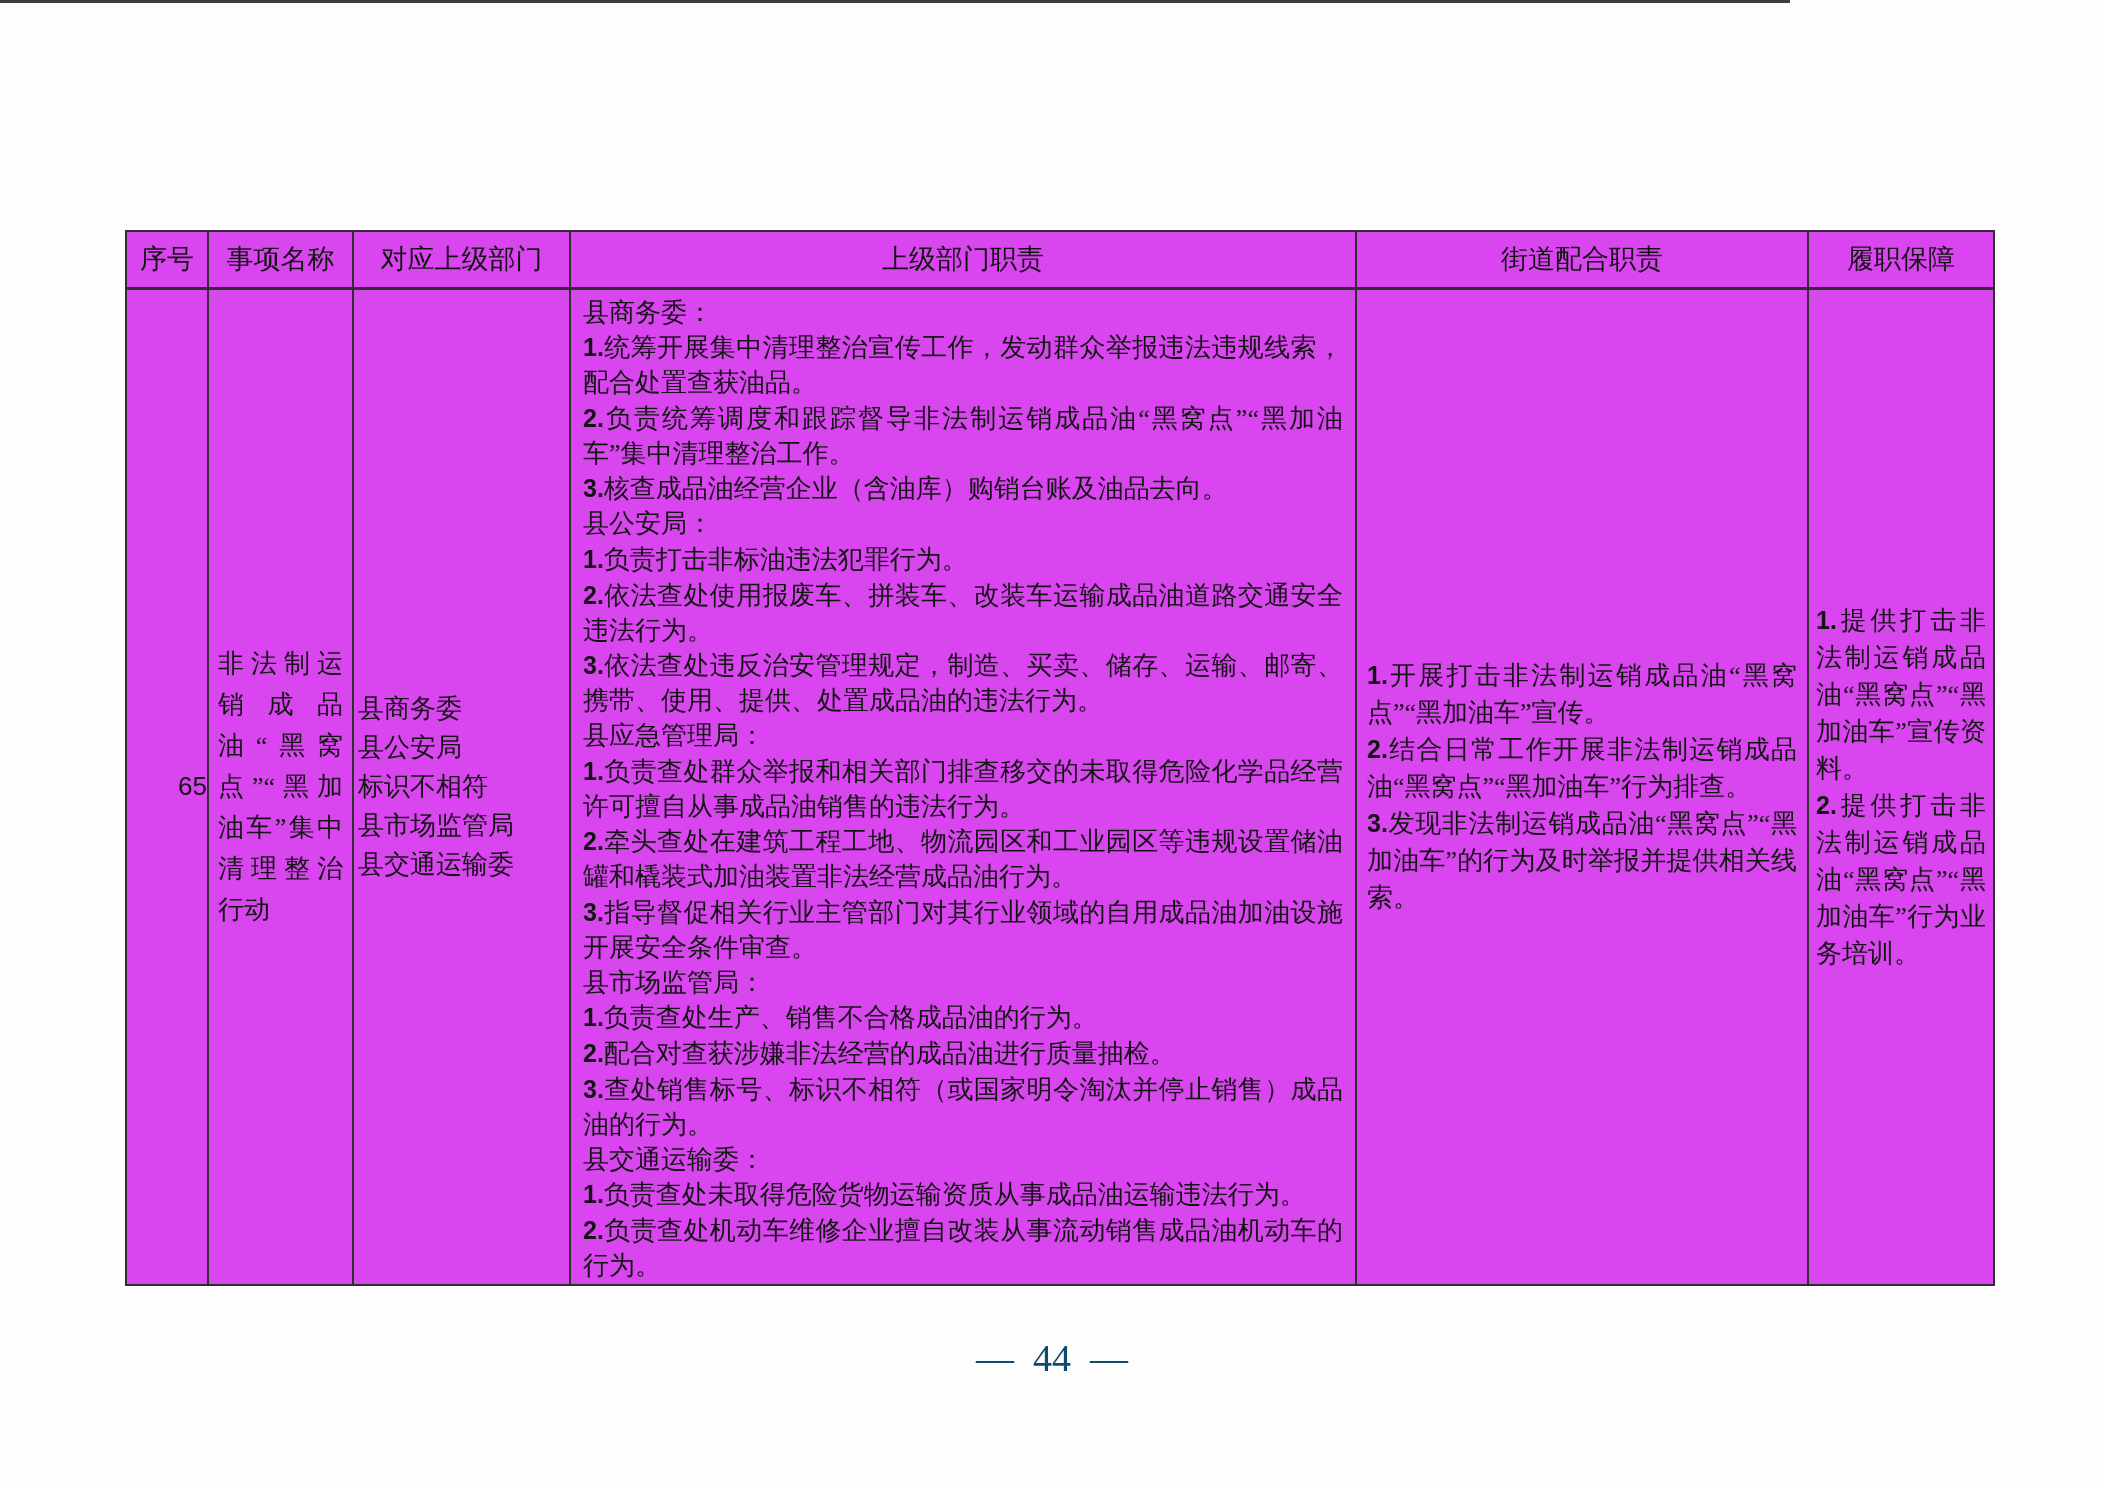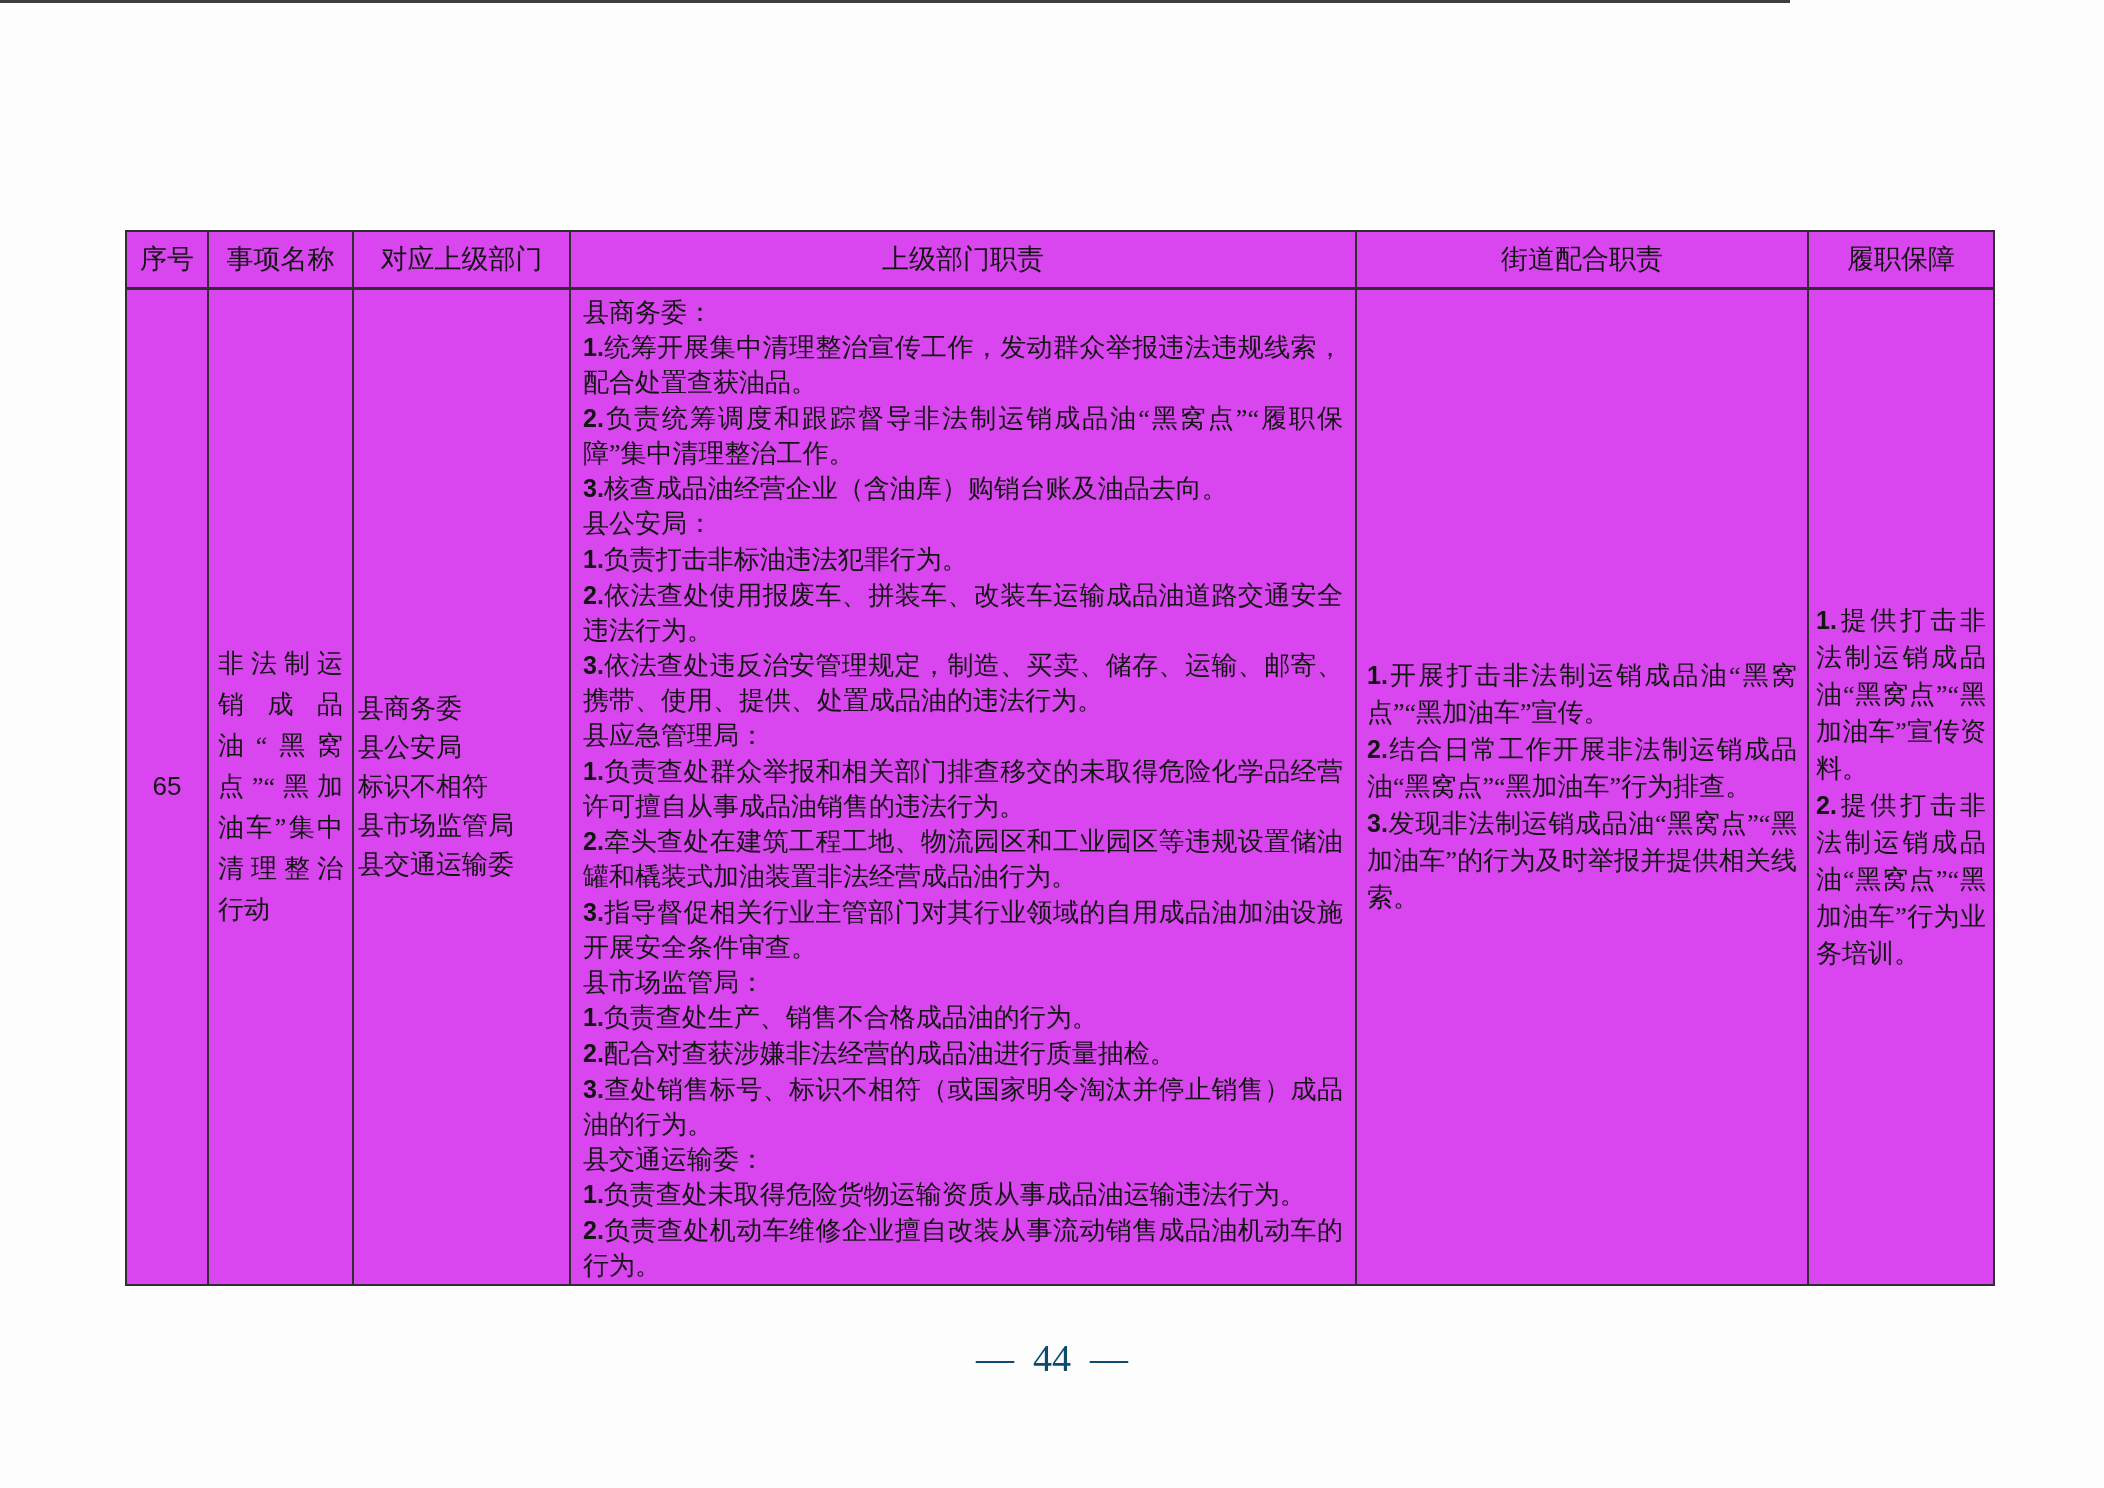--- a/index.html
+++ b/index.html
@@ -31,21 +31,21 @@
     text-align:center;
     vertical-align:middle;
     border-bottom:3px solid #2f2f2f;
   }
   .duty-table tbody td {
     height:975px;
     font-size:26px;
     vertical-align:middle;
   }
   .cell-serial {
-    text-align:center;
+    text-align:right;
     font-family:"Liberation Sans","DejaVu Sans",sans-serif;
     font-size:36px;
     border-radius:24px;
   }
   .cell-item {
     padding:12px 9px;
     font-size:27px;
     line-height:41px;
     text-align:justify;
     text-justify:inter-character;
@@ -139,21 +139,21 @@
           <div class="dept-line">县市场监管局</div>
 
           <div class="dept-line">县交通运输委</div>
         </td>
       <td class="cell-superior">
 
           <p><span>县商务委：</span></p>
 
           <p><span class="num">1.</span><span>统筹开展集中清理整治宣传工作，发动群众举报违法违规线索，配合处置查获油品。</span></p>
 
-          <p><span class="num">2.</span><span>负责统筹调度和跟踪督导非法制运销成品油“黑窝点”“履职保障”集中清理整治工作。</span></p>
+          <p><span class="num">2.</span><span>负责统筹调度和跟踪督导非法制运销成品油“黑窝点”“黑加油车”集中清理整治工作。</span></p>
 
           <p><span class="num">3.</span><span>核查成品油经营企业（含油库）购销台账及油品去向。</span></p>
 
           <p><span>县公安局：</span></p>
 
           <p><span class="num">1.</span><span>负责打击非标油违法犯罪行为。</span></p>
 
           <p><span class="num">2.</span><span>依法查处使用报废车、拼装车、改装车运输成品油道路交通安全违法行为。</span></p>
 
           <p><span class="num">3.</span><span>依法查处违反治安管理规定，制造、买卖、储存、运输、邮寄、携带、使用、提供、处置成品油的违法行为。</span></p>

